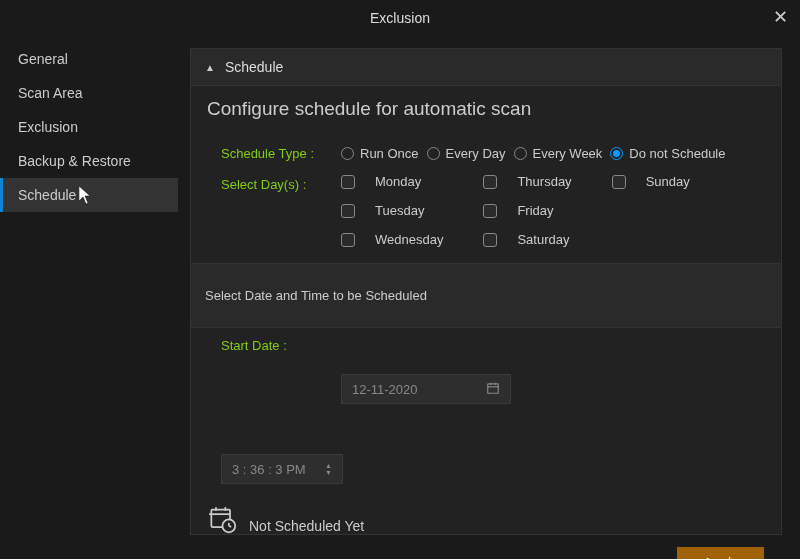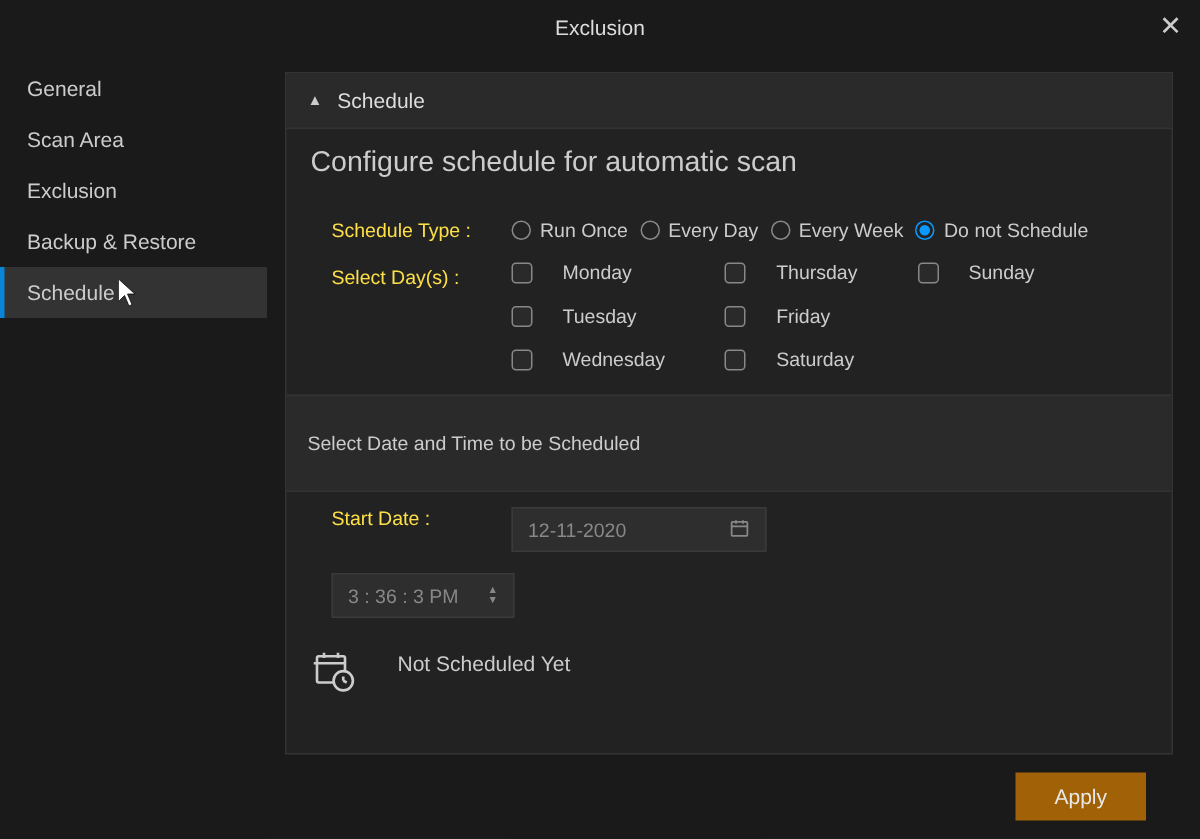--- a/index.html
+++ b/index.html
@@ -13,36 +13,36 @@
     .sidebar-item.active { background: #333; }
     .sidebar-item.active::before { content: ""; position: absolute; left: 0; top: 0; bottom: 0; width: 3px; background: #0a84d6; }
     .cursor-icon { position: absolute; left: 79px; top: 8px; pointer-events: none; }
     .main { flex: 1; padding: 12px 18px 0 12px; display: flex; flex-direction: column; }
     .panel { background: #222; border: 1px solid #333; flex: 1; display: flex; flex-direction: column; }
     .panel-header { display: flex; align-items: center; gap: 10px; padding: 10px 14px; border-bottom: 1px solid #333; background: #2a2a2a; }
     .chevron { font-size: 10px; color: #ccc; }
     .panel-title { color: #ddd; font-size: 14px; }
     .panel-sub { padding: 12px 16px 18px 16px; color: #ccc; font-size: 19px; }
     .form-row { display: flex; align-items: center; padding: 8px 0 8px 30px; }
-    .form-label { width: 120px; color: #fde047; font-size: 13px; }
+    .form-label { width: 120px; color: #84cc16; font-size: 13px; }
     .radios { display: flex; gap: 8px; align-items: flex-start; flex-wrap: wrap; }
     .radio { display: flex; align-items: center; gap: 6px; cursor: pointer; color: #ccc; }
     .radio-circle { width: 13px; height: 13px; border: 1.5px solid #888; border-radius: 50%; display: inline-flex; align-items: center; justify-content: center; }
     .radio.checked .radio-circle { border-color: #0a9aff; }
     .radio.checked .radio-circle::after { content: ""; width: 7px; height: 7px; background: #0a9aff; border-radius: 50%; }
     .days { display: flex; gap: 40px; padding-left: 150px; margin-top: 4px; }
     .days-col { display: flex; flex-direction: column; gap: 14px; }
     .chk { display: flex; align-items: center; gap: 20px; cursor: pointer; color: #ccc; }
     .chk-box { width: 14px; height: 14px; border: 1.5px solid #888; border-radius: 3px; background: #2a2a2a; }
     .section-bar { background: #2a2a2a; padding: 24px 14px; border-top: 1px solid #333; border-bottom: 1px solid #333; color: #ccc; margin-top: 16px; }
     .dt-row { display: flex; padding: 10px 0 4px 30px; }
-    .dt-input { width: 170px; height: 30px; background: #2e2e2e; border: 1px solid #3a3a3a; color: #888; display: flex; align-items: center; padding: 0 10px; justify-content: space-between; font-size: 13px; }
+    .dt-input { width: 170px; height: 30px; background: #2e2e2e; border: 1px solid #3a3a3a; color: #888; display: flex; align-items: center; padding: 0 10px; justify-content: space-between; font-size: 13px; margin-top: 36px; }
     .dt-cal { color: #888; font-size: 14px; }
     .spinner { display: flex; flex-direction: column; font-size: 7px; line-height: 7px; color: #888; }
-    .status-row { display: flex; align-items: flex-start; gap: 28px; padding: 18px 0 0 18px; }
+    .status-row { display: flex; align-items: flex-end; gap: 12px; padding: 18px 0 0 18px; }
     .status-text { color: #ccc; font-size: 14px; }
     .footer { display: flex; justify-content: flex-end; padding: 12px 18px 12px 0; }
     .apply-btn { background: #a16207; color: #e8e8e8; border: none; padding: 8px 26px; font-size: 14px; cursor: pointer; }
   </style>
 </head>
 <body>
 
 <div class="titlebar">
   <span class="titlebar-title">Exclusion</span>
   <span class="close-btn">✕</span>

